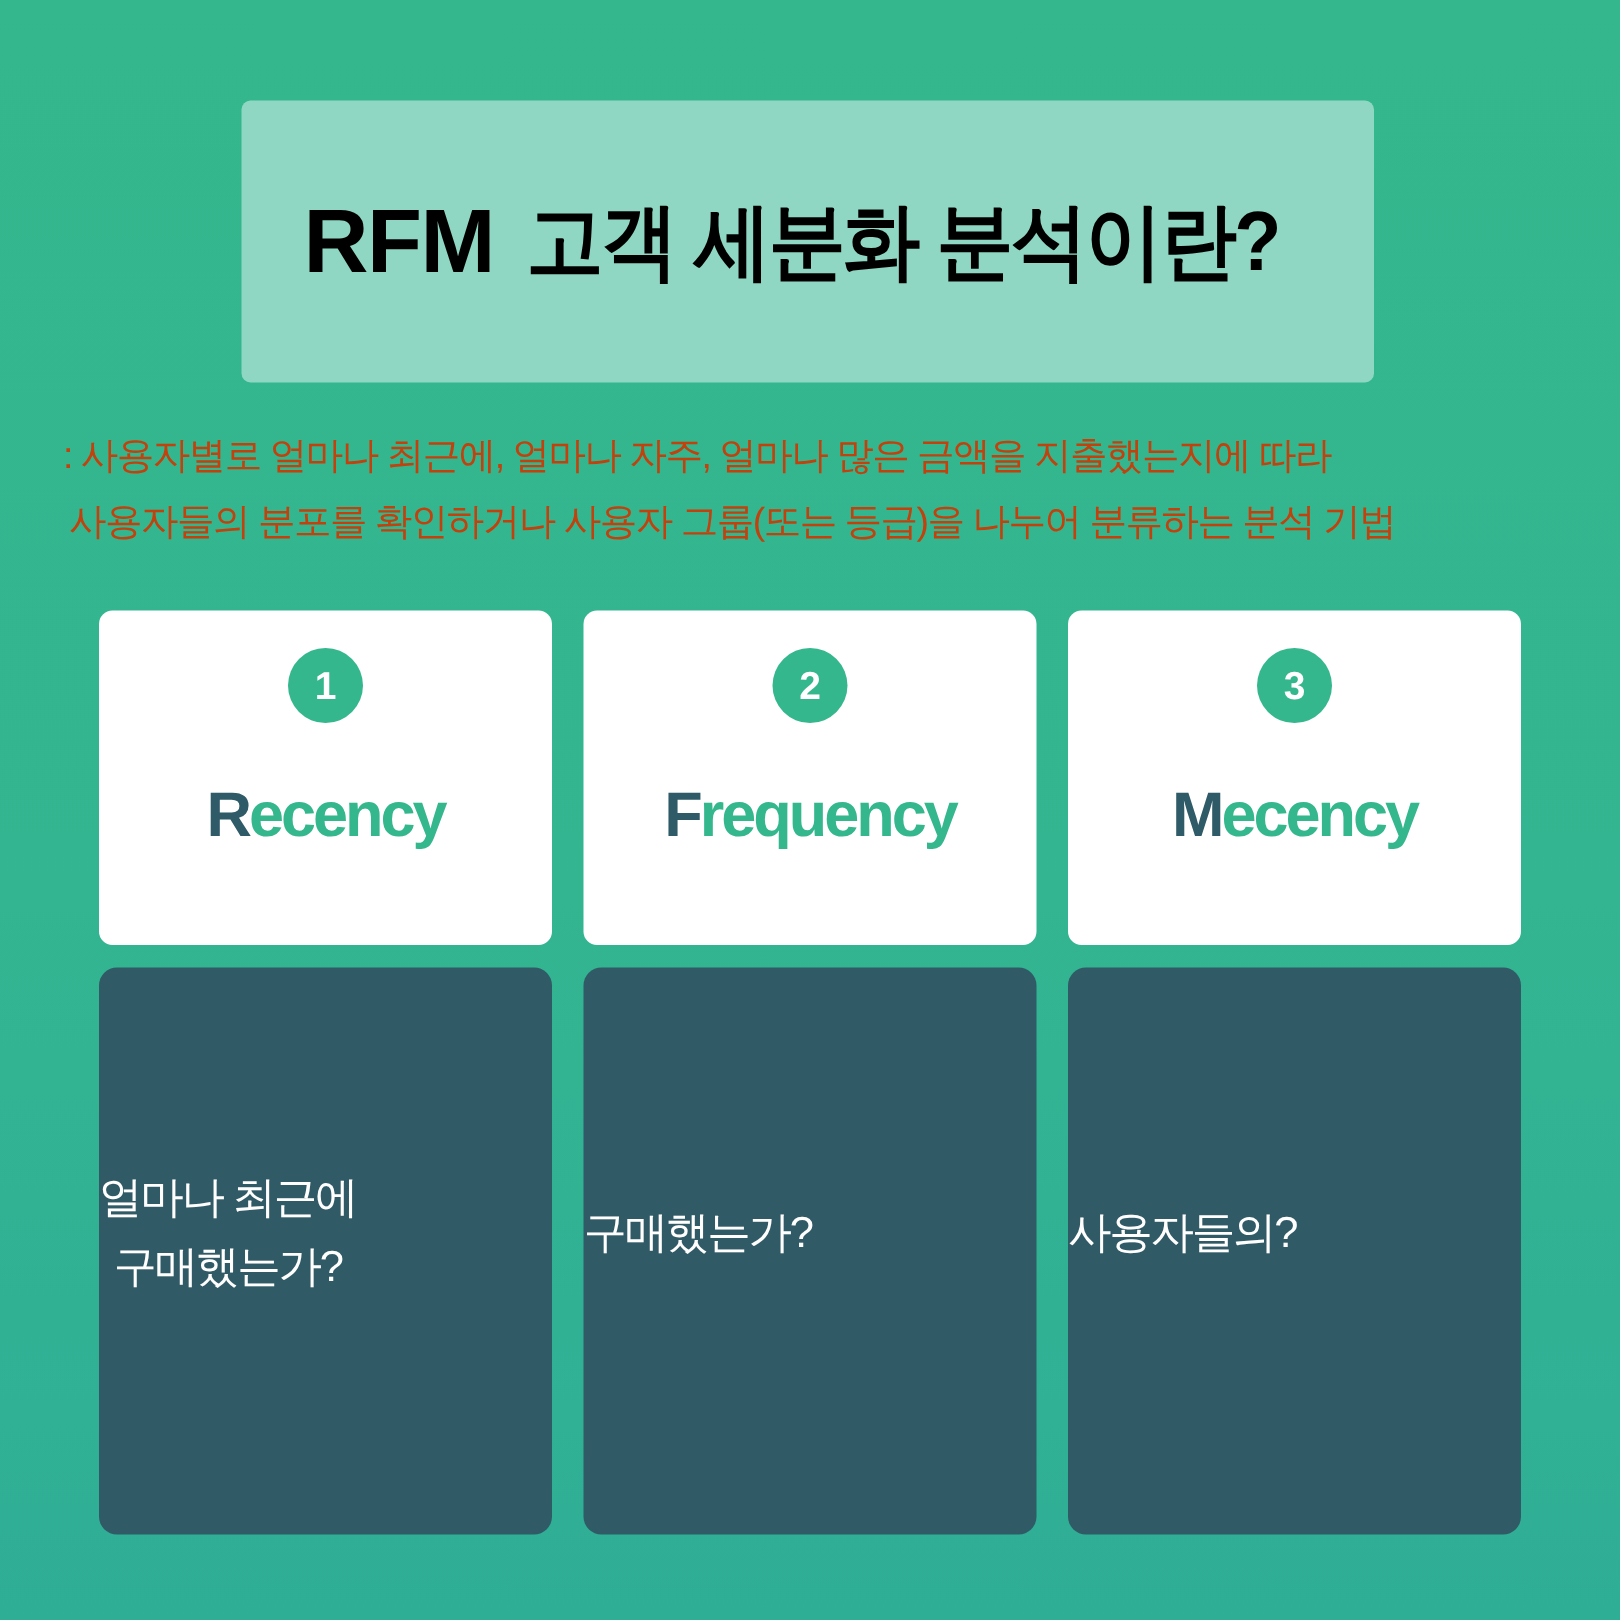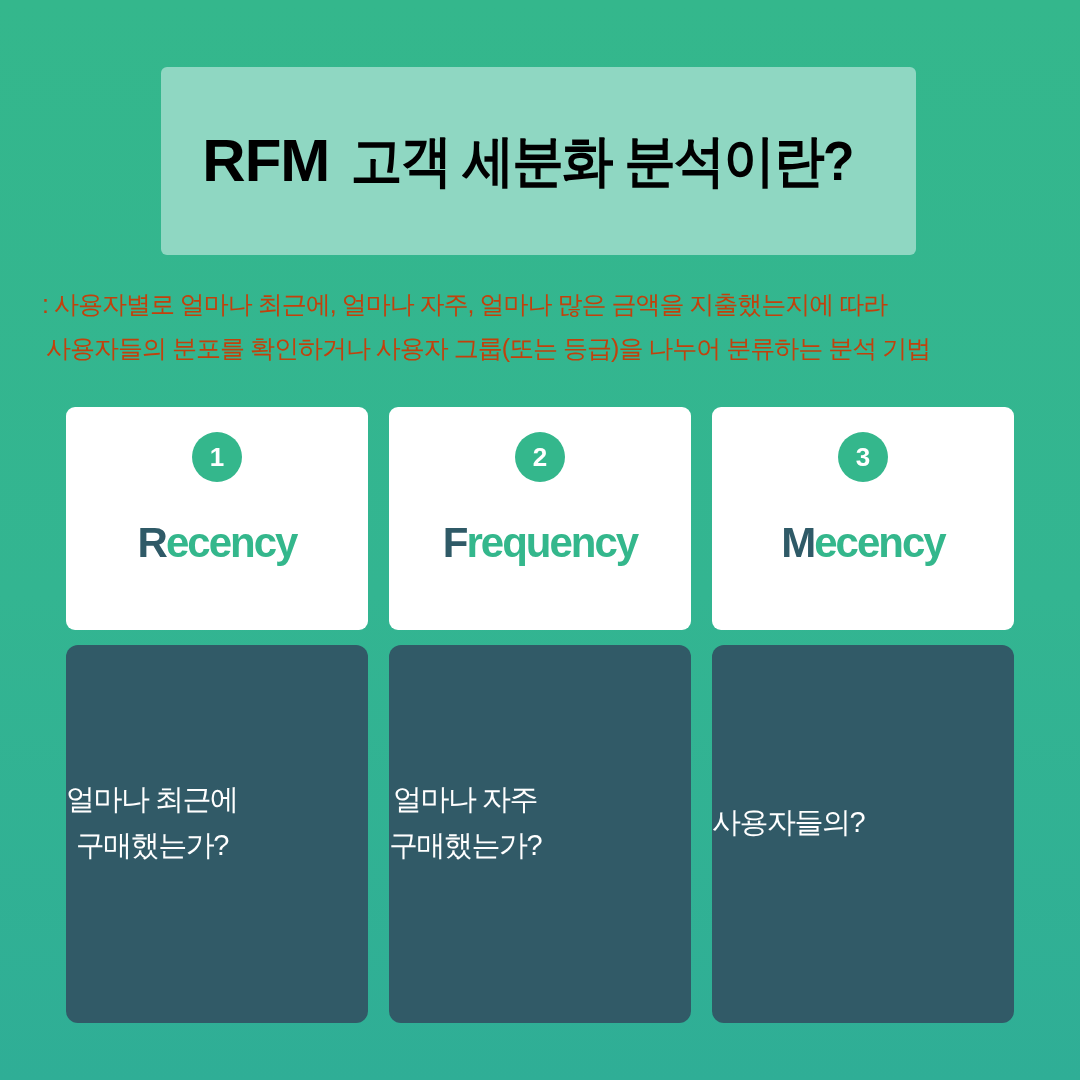--- a/index.html
+++ b/index.html
@@ -80,21 +80,20 @@
 </div>
 
 <div class="card-top c2">
   <div class="badge">2</div>
   <div class="term">
     <span class="cap">F</span><span class="rest">requency</span>
   </div>
 </div>
 <div class="card-bottom c2">
   <div class="q">
-    <div>얼마나 자주</div>
     <div>구매했는가?</div>
   </div>
 </div>
 
 <div class="card-top c3">
   <div class="badge">3</div>
   <div class="term">
     <span class="cap">M</span><span class="rest">ecency</span>
   </div>
 </div>

